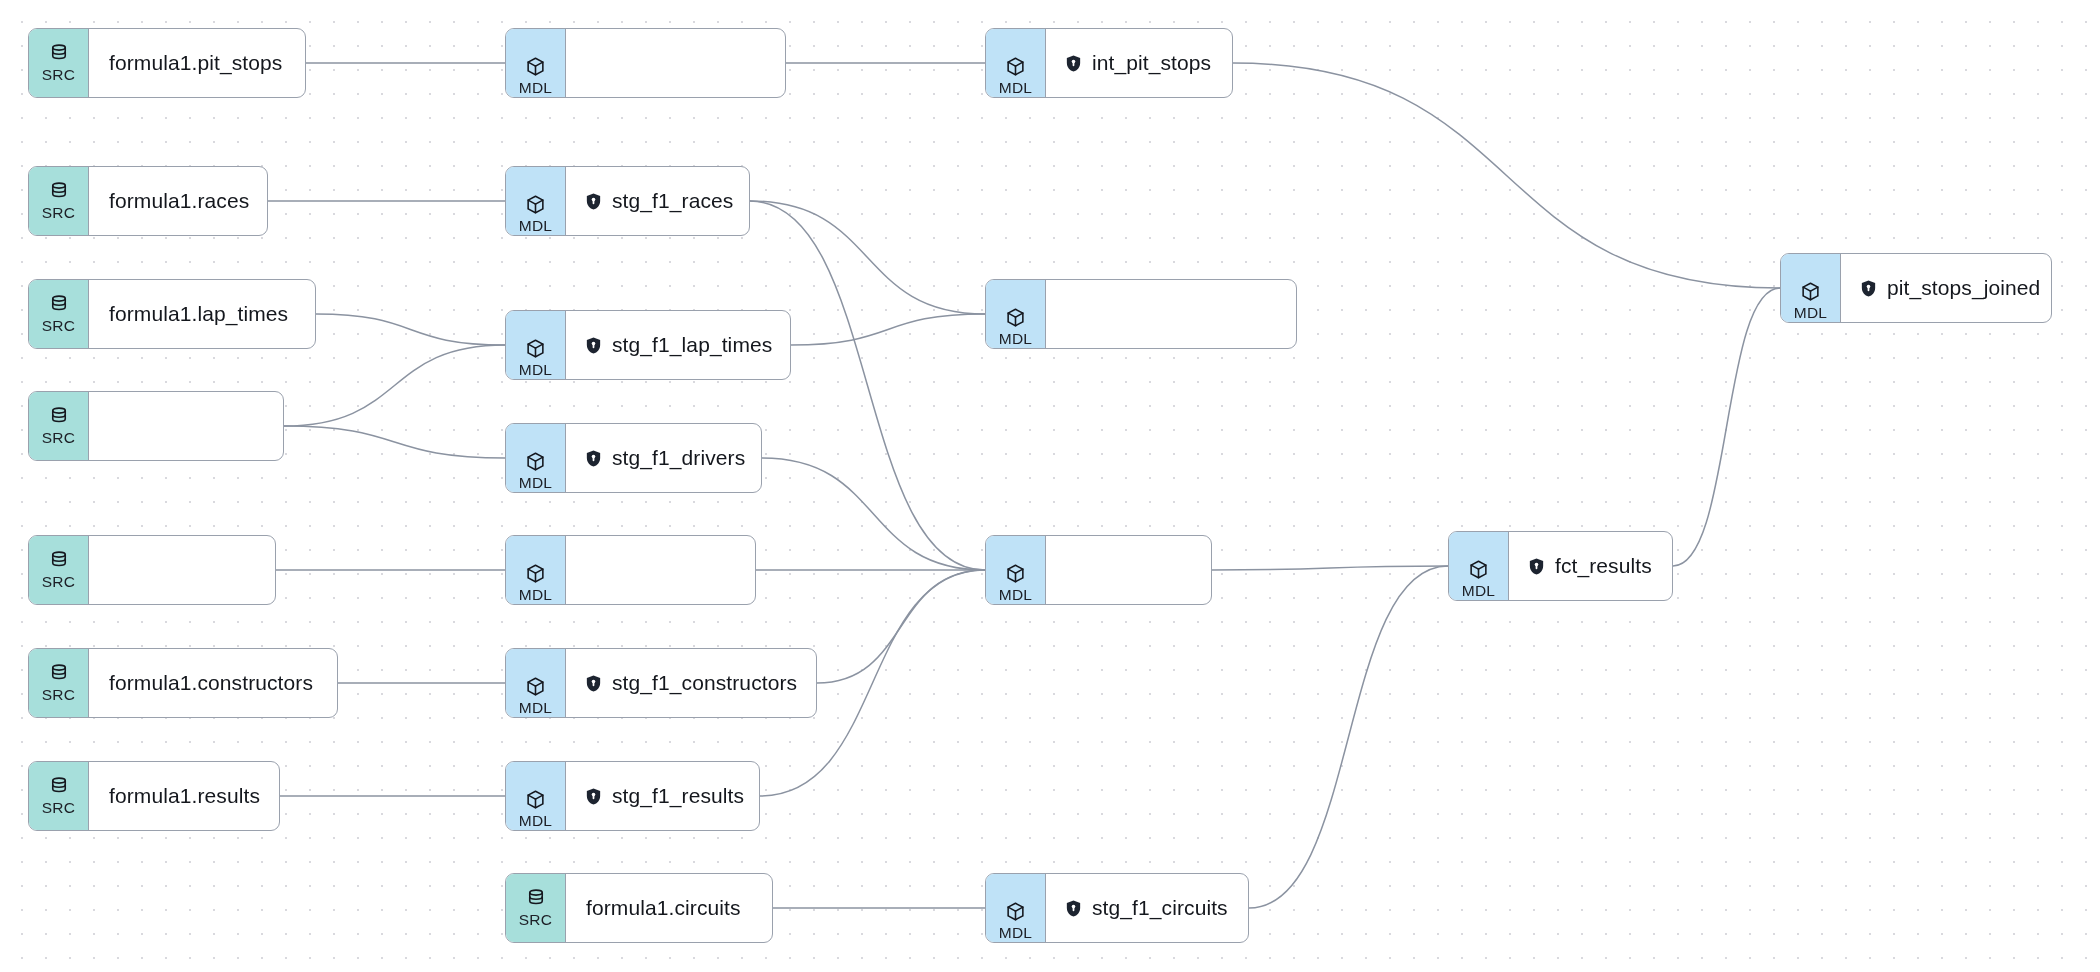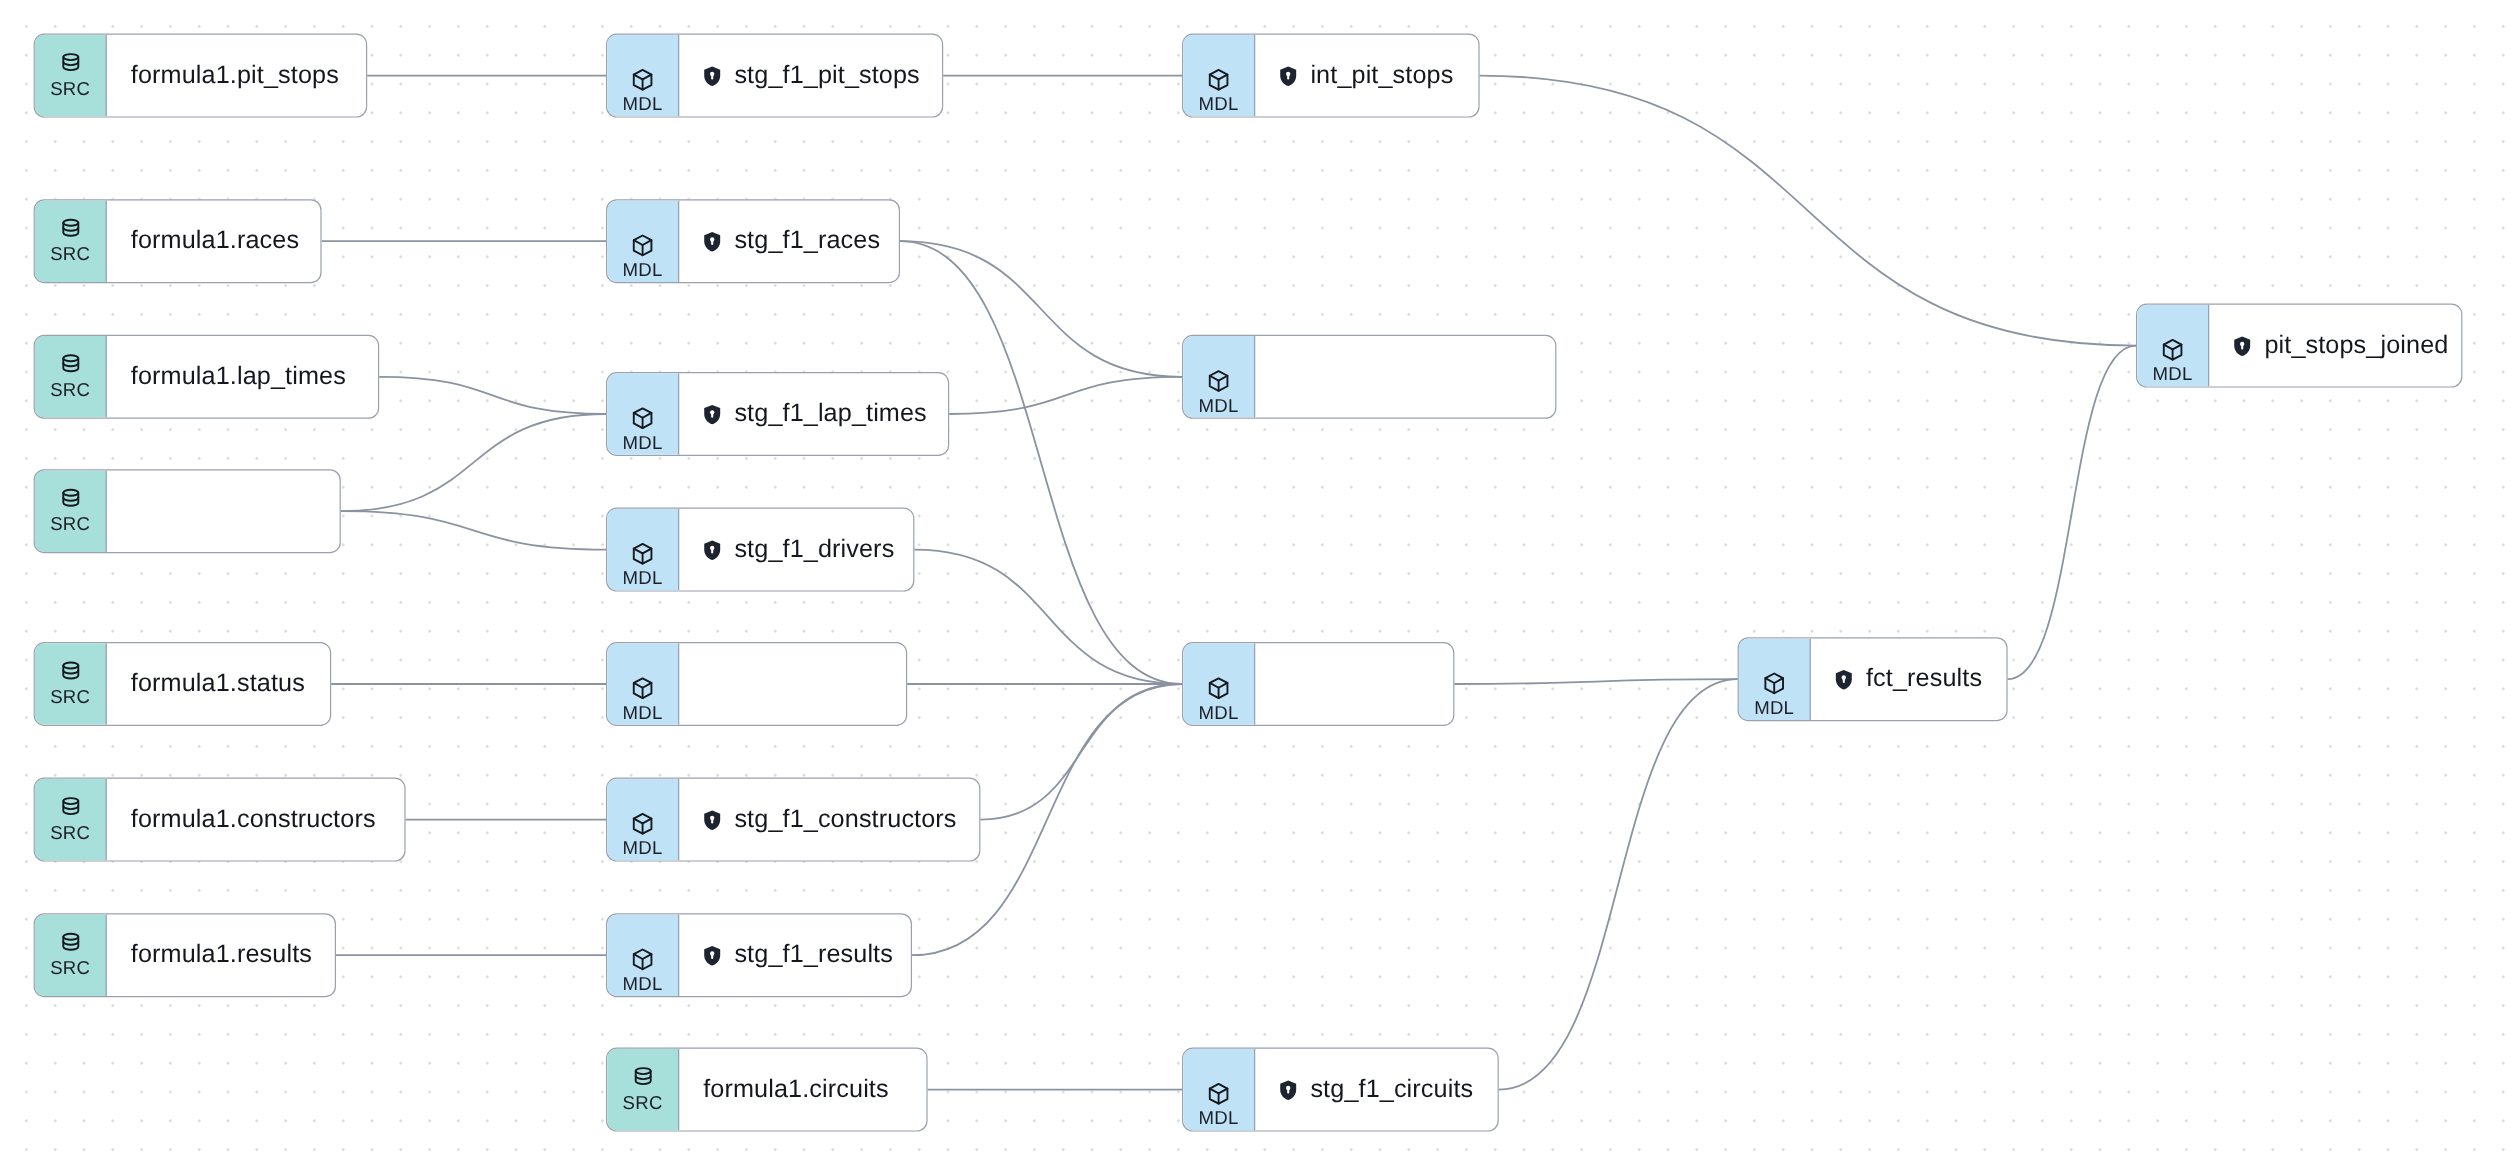--- a/index.html
+++ b/index.html
@@ -146,23 +146,20 @@
       </div>
       <div class="node src-node" style="left: 28px; top: 535px; width: 248px;">
         <div class="badge src">
           <span class="glyph"><svg width="20" height="20" viewBox="0 0 24 24" fill="none" stroke="#15181f" stroke-width="1.9" stroke-linecap="round" stroke-linejoin="round">
               <ellipse cx="12" cy="5.5" rx="7.5" ry="3"></ellipse>
               <path d="M4.5 5.5v5c0 1.66 3.36 3 7.5 3s7.5-1.34 7.5-3v-5"></path>
               <path d="M4.5 10.5v5c0 1.66 3.36 3 7.5 3s7.5-1.34 7.5-3v-5"></path>
             </svg></span>
           <span class="btext">SRC</span>
         </div>
-        <div class="body">
-          <span class="label">formula1.status</span>
-        </div>
       </div>
       <div class="node src-node" style="left: 28px; top: 648px; width: 310px;">
         <div class="badge src">
           <span class="glyph"><svg width="20" height="20" viewBox="0 0 24 24" fill="none" stroke="#15181f" stroke-width="1.9" stroke-linecap="round" stroke-linejoin="round">
               <ellipse cx="12" cy="5.5" rx="7.5" ry="3"></ellipse>
               <path d="M4.5 5.5v5c0 1.66 3.36 3 7.5 3s7.5-1.34 7.5-3v-5"></path>
               <path d="M4.5 10.5v5c0 1.66 3.36 3 7.5 3s7.5-1.34 7.5-3v-5"></path>
             </svg></span>
           <span class="btext">SRC</span>
         </div>
@@ -197,28 +194,20 @@
         </div>
       </div>
       <div class="node mdl-node" style="left: 505px; top: 28px; width: 281px;">
         <div class="badge mdl">
           <span class="glyph"><svg width="21" height="21" viewBox="0 0 24 24" fill="none" stroke="#15181f" stroke-width="1.8" stroke-linecap="round" stroke-linejoin="round">
               <path d="M12 2.6 20.4 7v10L12 21.4 3.6 17V7z"></path>
               <path d="M3.6 7 12 11.6 20.4 7"></path>
               <path d="M12 11.6v9.8"></path>
             </svg></span>
           <span class="btext">MDL</span>
-        </div>
-        <div class="body">
-          <span class="shield"><svg width="19" height="19" viewBox="0 0 24 24">
-              <path d="M12 1.8 3.6 5.1v6.3c0 5.2 3.6 9.6 8.4 10.8 4.8-1.2 8.4-5.6 8.4-10.8V5.1z" fill="#1d2430"></path>
-              <circle cx="12" cy="9.6" r="2.3" fill="#ffffff"></circle>
-              <rect x="10.9" y="10.4" width="2.2" height="5" rx="1.1" fill="#ffffff"></rect>
-            </svg></span>
-          <span class="label">stg_f1_pit_stops</span>
         </div>
       </div>
       <div class="node mdl-node" style="left: 505px; top: 166px; width: 245px;">
         <div class="badge mdl">
           <span class="glyph"><svg width="21" height="21" viewBox="0 0 24 24" fill="none" stroke="#15181f" stroke-width="1.8" stroke-linecap="round" stroke-linejoin="round">
               <path d="M12 2.6 20.4 7v10L12 21.4 3.6 17V7z"></path>
               <path d="M3.6 7 12 11.6 20.4 7"></path>
               <path d="M12 11.6v9.8"></path>
             </svg></span>
           <span class="btext">MDL</span>

